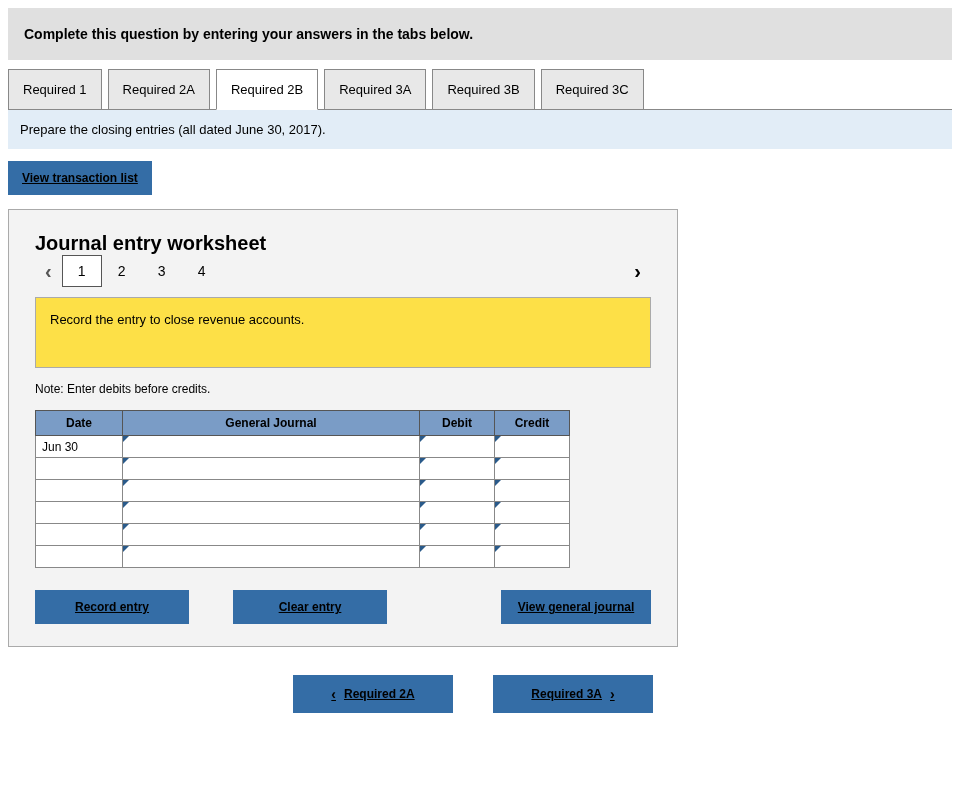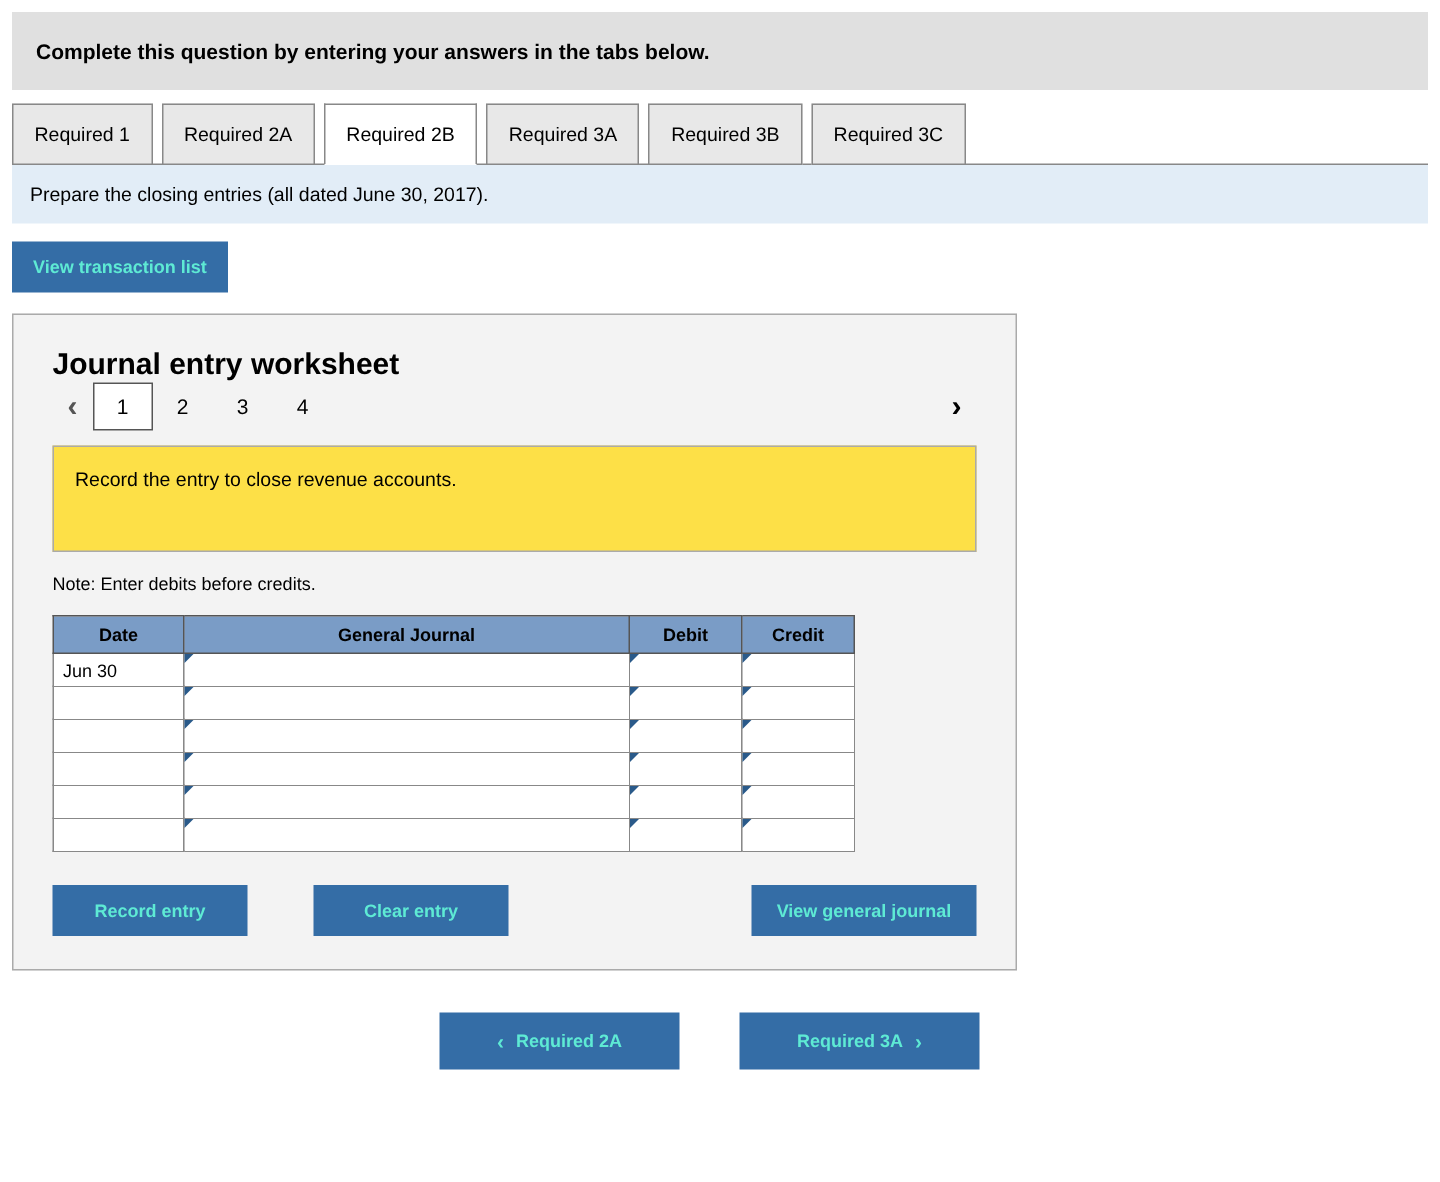--- a/index.html
+++ b/index.html
@@ -37,26 +37,27 @@
     border-bottom: 1px solid #fff;
   }
   .prompt-bar {
     background: #e2edf7;
     padding: 12px 12px;
     font-size: 13px;
     margin-bottom: 12px;
   }
   .btn-blue {
     background: #346da6;
-    color: #5eead4;
+    color: #000000;
     border: none;
     padding: 10px 14px;
     font-size: 12px;
     font-weight: bold;
     cursor: pointer;
+    text-decoration: underline;
   }
   .worksheet {
     border: 1px solid #aaa;
     padding: 22px 26px;
     margin-top: 14px;
     width: 670px;
     box-sizing: border-box;
     background: #f3f3f3;
   }
   .ws-title {
@@ -131,21 +132,21 @@
     position: absolute;
     top: 0;
     left: 0;
     border-top: 6px solid #2a5a8a;
     border-right: 6px solid transparent;
   }
   .action-row {
     display: flex;
     gap: 0;
   }
-  .action-row .btn-blue { width: 130px; text-align:center; }
+  .action-row .btn-blue { width: 154px; text-align:center; }
   .action-row .gap1 { width: 44px; }
   .action-row .gap2 { flex:1; }
   .nav-buttons {
     display: flex;
     justify-content: center;
     gap: 40px;
     margin-top: 28px;
     width: 670px;
     margin-left: 130px;
   }

